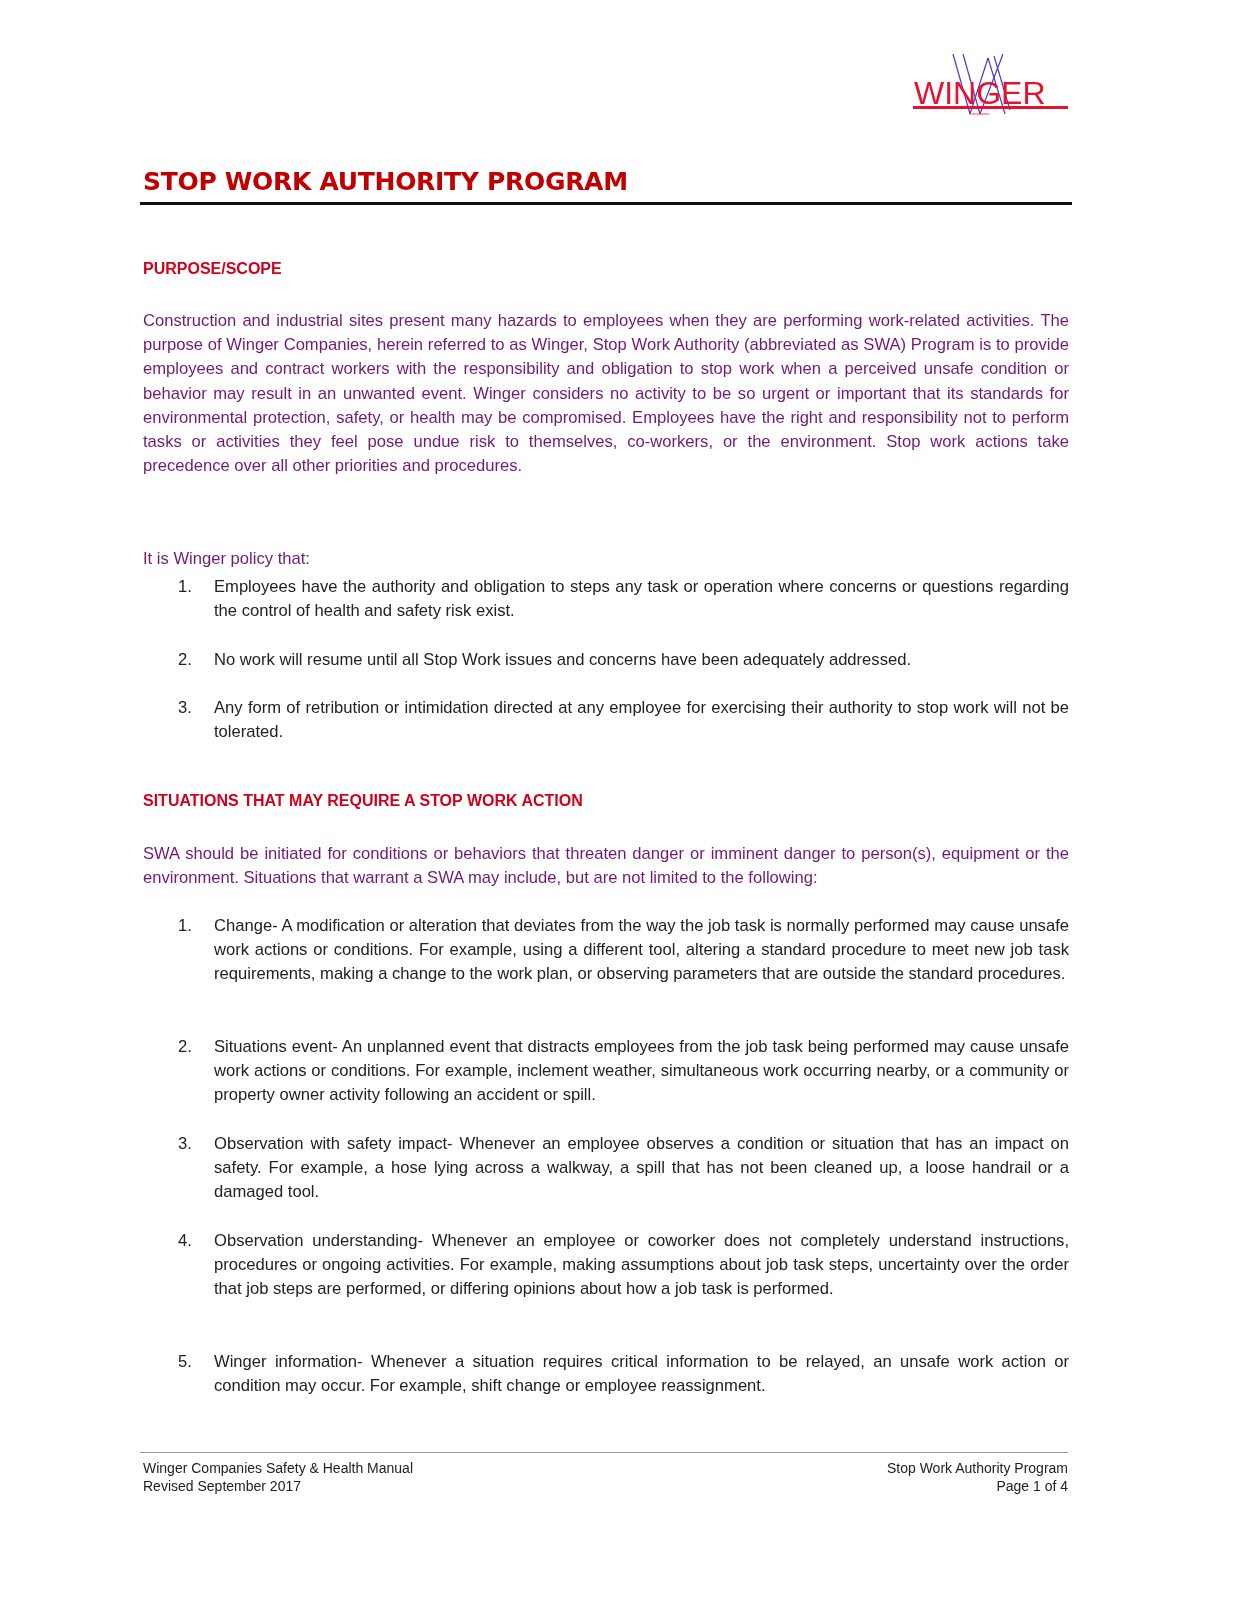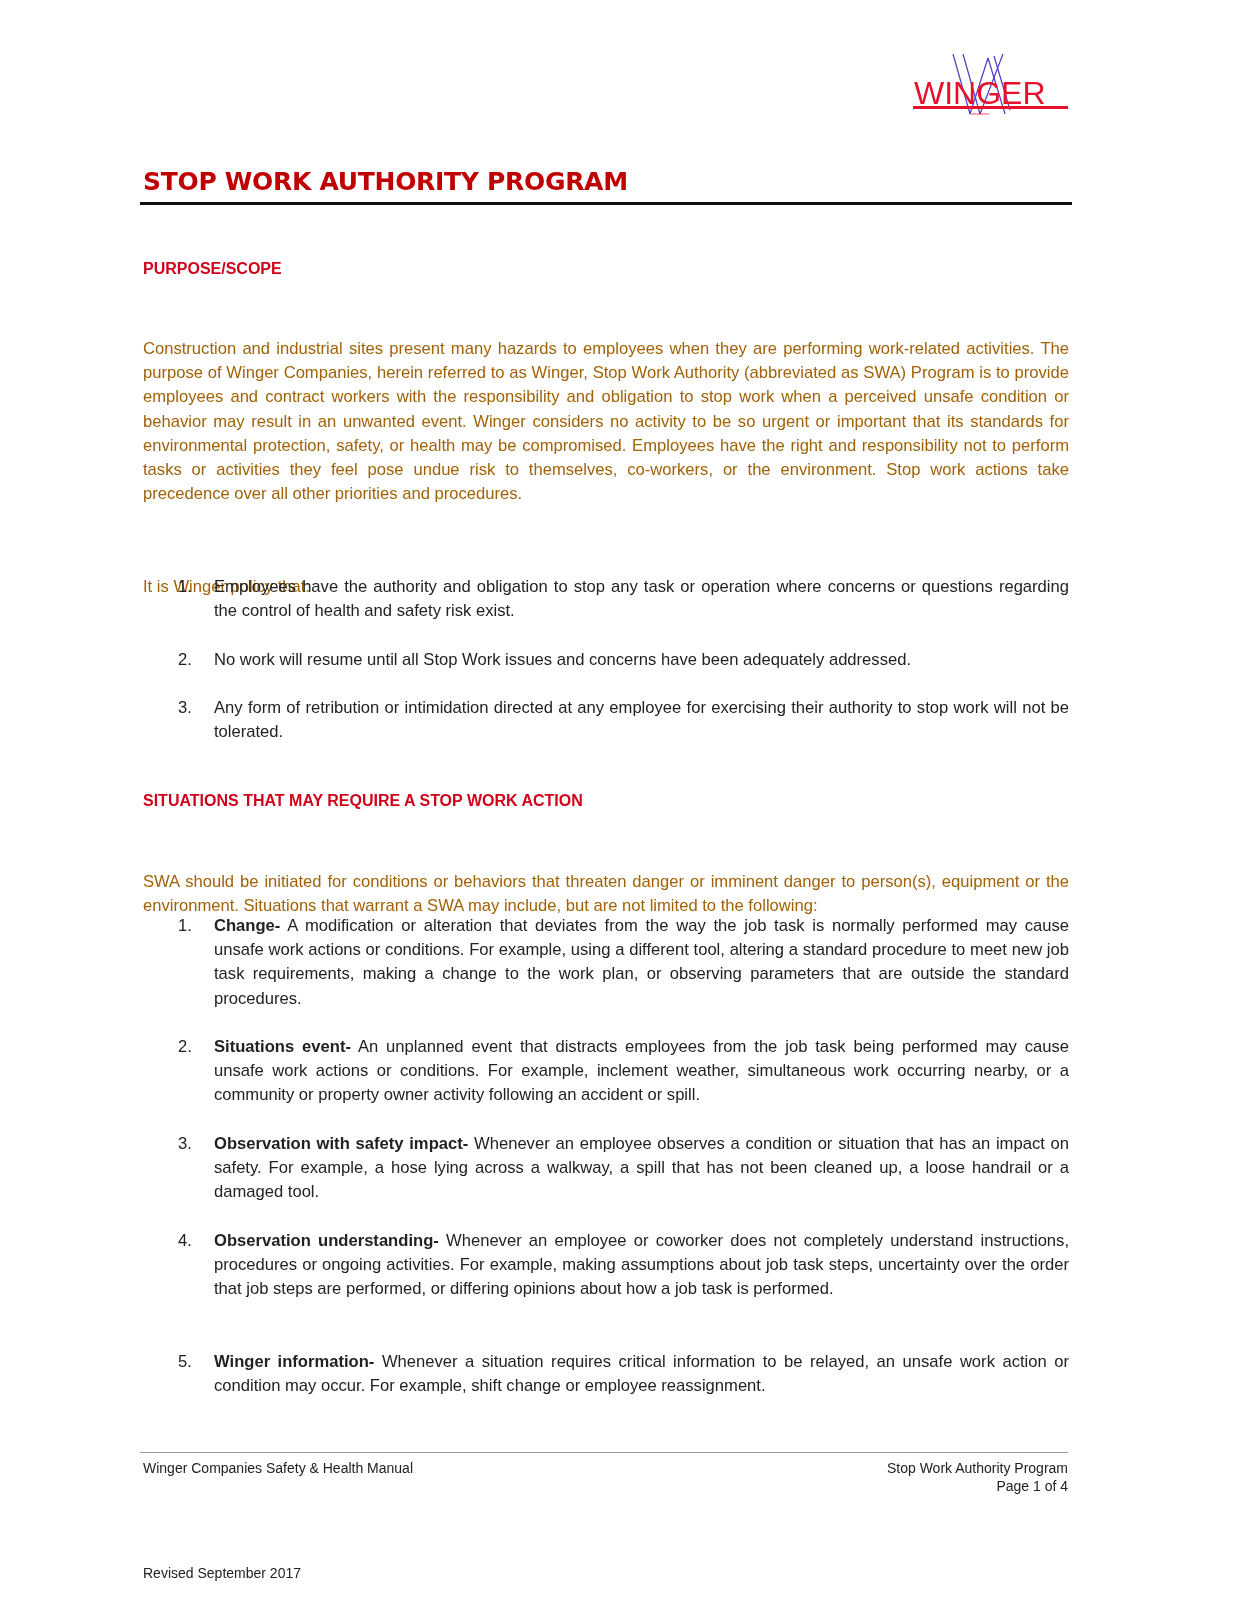--- a/index.html
+++ b/index.html
@@ -2,26 +2,26 @@
 <html><head>
 <meta charset="utf-8">
 <style>
   html, body { margin: 0; padding: 0; background: #ffffff; }
   body { width: 1236px; height: 1601px; position: relative; overflow: hidden; font-family: "Liberation Sans", sans-serif; color: #222; }
   .logo { position: absolute; left: 908px; top: 50px; width: 165px; height: 70px; text-align: center; }
   .logo svg { width: 100%; height: 100%; }
   .title { position: absolute; left: 143px; top: 167px; width: 928px; font-weight: bold; font-size: 25px; color: #c00000; font-family: "DejaVu Sans", sans-serif; letter-spacing: -0.3px; }
   .title-rule { position: absolute; left: 140px; top: 202px; width: 932px; height: 3px; background: #111; }
   .h2 { position: absolute; left: 143px; font-weight: bold; font-size: 16px; color: #d0021b; font-family: "Liberation Sans", sans-serif; }
-  .para { position: absolute; left: 143px; width: 926px; font-size: 16.6px; line-height: 24.2px; text-align: justify; font-family: "Liberation Sans", sans-serif; color: #a16207; margin-top: 28px; }
+  .para { position: absolute; left: 143px; width: 926px; font-size: 16.6px; line-height: 24.2px; text-align: justify; font-family: "Liberation Sans", sans-serif; color: #701a75; }
   .ol { position: absolute; left: 143px; width: 926px; }
   .li { position: absolute; left: 0; width: 926px; font-size: 16.6px; line-height: 24.2px; }
   .li .num { position: absolute; left: 35px; top: 0; }
   .li .txt { position: absolute; left: 71px; width: 855px; text-align: justify; }
-  .li .term { font-weight: bold; }
+  .li .term { font-weight: normal; }
   .footer-rule { position: absolute; left: 140px; top: 1452px; width: 928px; height: 1px; background: #999; }
   .foot { position: absolute; font-size: 14px; line-height: 18px; color: #222; font-family: "Liberation Sans", sans-serif; }
   .foot.right { text-align: right; }
 </style>
 </head>
 <body>
 
 <div class="logo">
   <svg viewBox="0 0 165 70">
     <line x1="45" y1="4" x2="62" y2="64" stroke="#4b3bc4" stroke-width="1.2"></line>
@@ -39,21 +39,21 @@
 <div class="title">STOP WORK AUTHORITY PROGRAM</div>
 <div class="title-rule"></div>
 
 <div class="h2" style="top:260px;">PURPOSE/SCOPE</div>
 <div class="para" style="top:309px;">Construction and industrial sites present many hazards to employees when they are performing work-related activities. The purpose of Winger Companies, herein referred to as Winger, Stop Work Authority (abbreviated as SWA) Program is to provide employees and contract workers with the responsibility and obligation to stop work when a perceived unsafe condition or behavior may result in an unwanted event. Winger considers no activity to be so urgent or important that its standards for environmental protection, safety, or health may be compromised. Employees have the right and responsibility not to perform tasks or activities they feel pose undue risk to themselves, co-workers, or the environment. Stop work actions take precedence over all other priorities and procedures.</div>
 <div class="para" style="top:547px;">It is Winger policy that:</div>
 
 <div class="ol" style="top:575px;">
   <div class="li" style="top:0px;">
     <span class="num">1.</span>
-    <span class="txt">Employees have the authority and obligation to stop any task or operation where concerns or questions regarding the control of health and safety risk exist.</span>
+    <span class="txt">Employees have the authority and obligation to steps any task or operation where concerns or questions regarding the control of health and safety risk exist.</span>
   </div>
   <div class="li" style="top:73px;">
     <span class="num">2.</span>
     <span class="txt">No work will resume until all Stop Work issues and concerns have been adequately addressed.</span>
   </div>
   <div class="li" style="top:121px;">
     <span class="num">3.</span>
     <span class="txt">Any form of retribution or intimidation directed at any employee for exercising their authority to stop work will not be tolerated.</span>
   </div>
 </div>
@@ -79,15 +79,15 @@
     <span class="txt"><span class="term">Observation understanding-</span><span> Whenever an employee or coworker does not completely understand instructions, procedures or ongoing activities. For example, making assumptions about job task steps, uncertainty over the order that job steps are performed, or differing opinions about how a job task is performed.</span></span>
   </div>
   <div class="li" style="top:436px;">
     <span class="num">5.</span>
     <span class="txt"><span class="term">Winger information-</span><span> Whenever a situation requires critical information to be relayed, an unsafe work action or condition may occur. For example, shift change or employee reassignment.</span></span>
   </div>
 </div>
 
 <div class="footer-rule"></div>
 <div class="foot" style="left:143px; top:1459px;">Winger Companies Safety &amp; Health Manual</div>
-<div class="foot" style="left:143px; top:1564px;">Revised September 2017</div>
+<div class="foot" style="left:143px; top:1477px;">Revised September 2017</div>
 <div class="foot right" style="right:168px; top:1459px;">Stop Work Authority Program</div>
 <div class="foot right" style="right:168px; top:1477px;">Page 1 of 4</div>
 
 </body></html>

